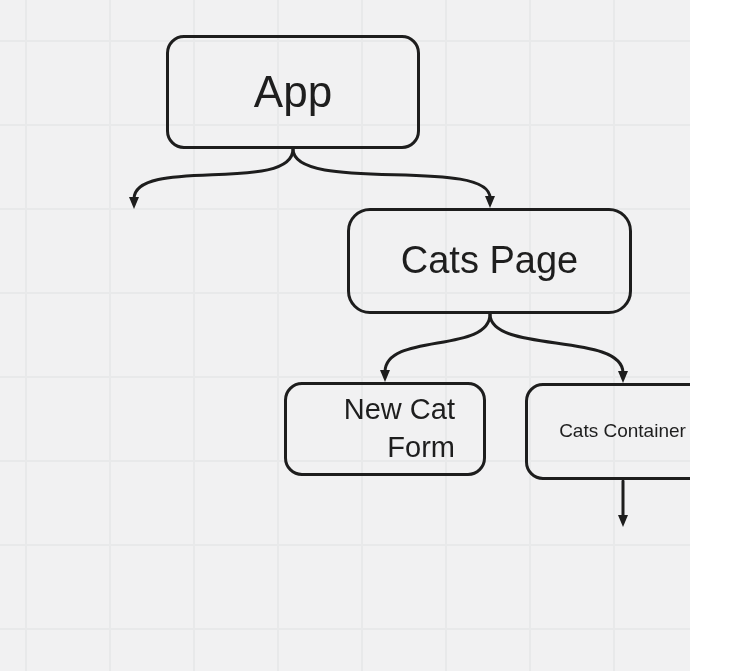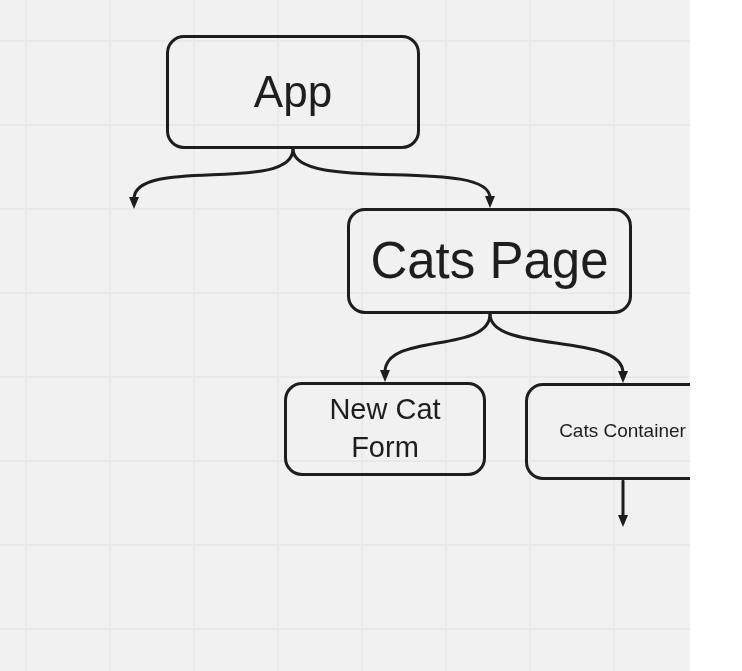--- a/index.html
+++ b/index.html
@@ -51,23 +51,23 @@
     text-align:center;
     color:#1e1e1e;
     cursor:default;
   }
   .node .label{
     line-height:1.3;
     display:inline-block;
   }
   .n-app           {left:166px; top:35px;  width:254px; height:114px; font-size:44px;}
   .n-header        {left:35px;  top:209px; width:197px; height:89px;  font-size:46px;}
-  .n-cats-page     {left:347px; top:208px; width:285px; height:106px; font-size:51px;}
+  .n-cats-page     {left:347px; top:208px; width:285px; height:106px; font-size:38px;border-radius:23px;}
   .n-new-cat-form  {left:284px; top:382px; width:202px; height:94px;  font-size:29px;}
-  .n-new-cat-form .label{max-width:140px;}
+  .n-new-cat-form .label{max-width:140px;text-align:right;}
   .n-cats-container{left:525px; top:383px; width:195px; height:97px;  font-size:19px;}
   .n-cats-container .label{max-width:150px;}
   .n-cats-card     {left:538px; top:527px; width:170px; height:104px; font-size:36px;}
 </style>
 </head>
 <body>
 
 <div class="canvas">
 
   <svg class="edges" width="742" height="671" viewBox="0 0 742 671" xmlns="http://www.w3.org/2000/svg">

